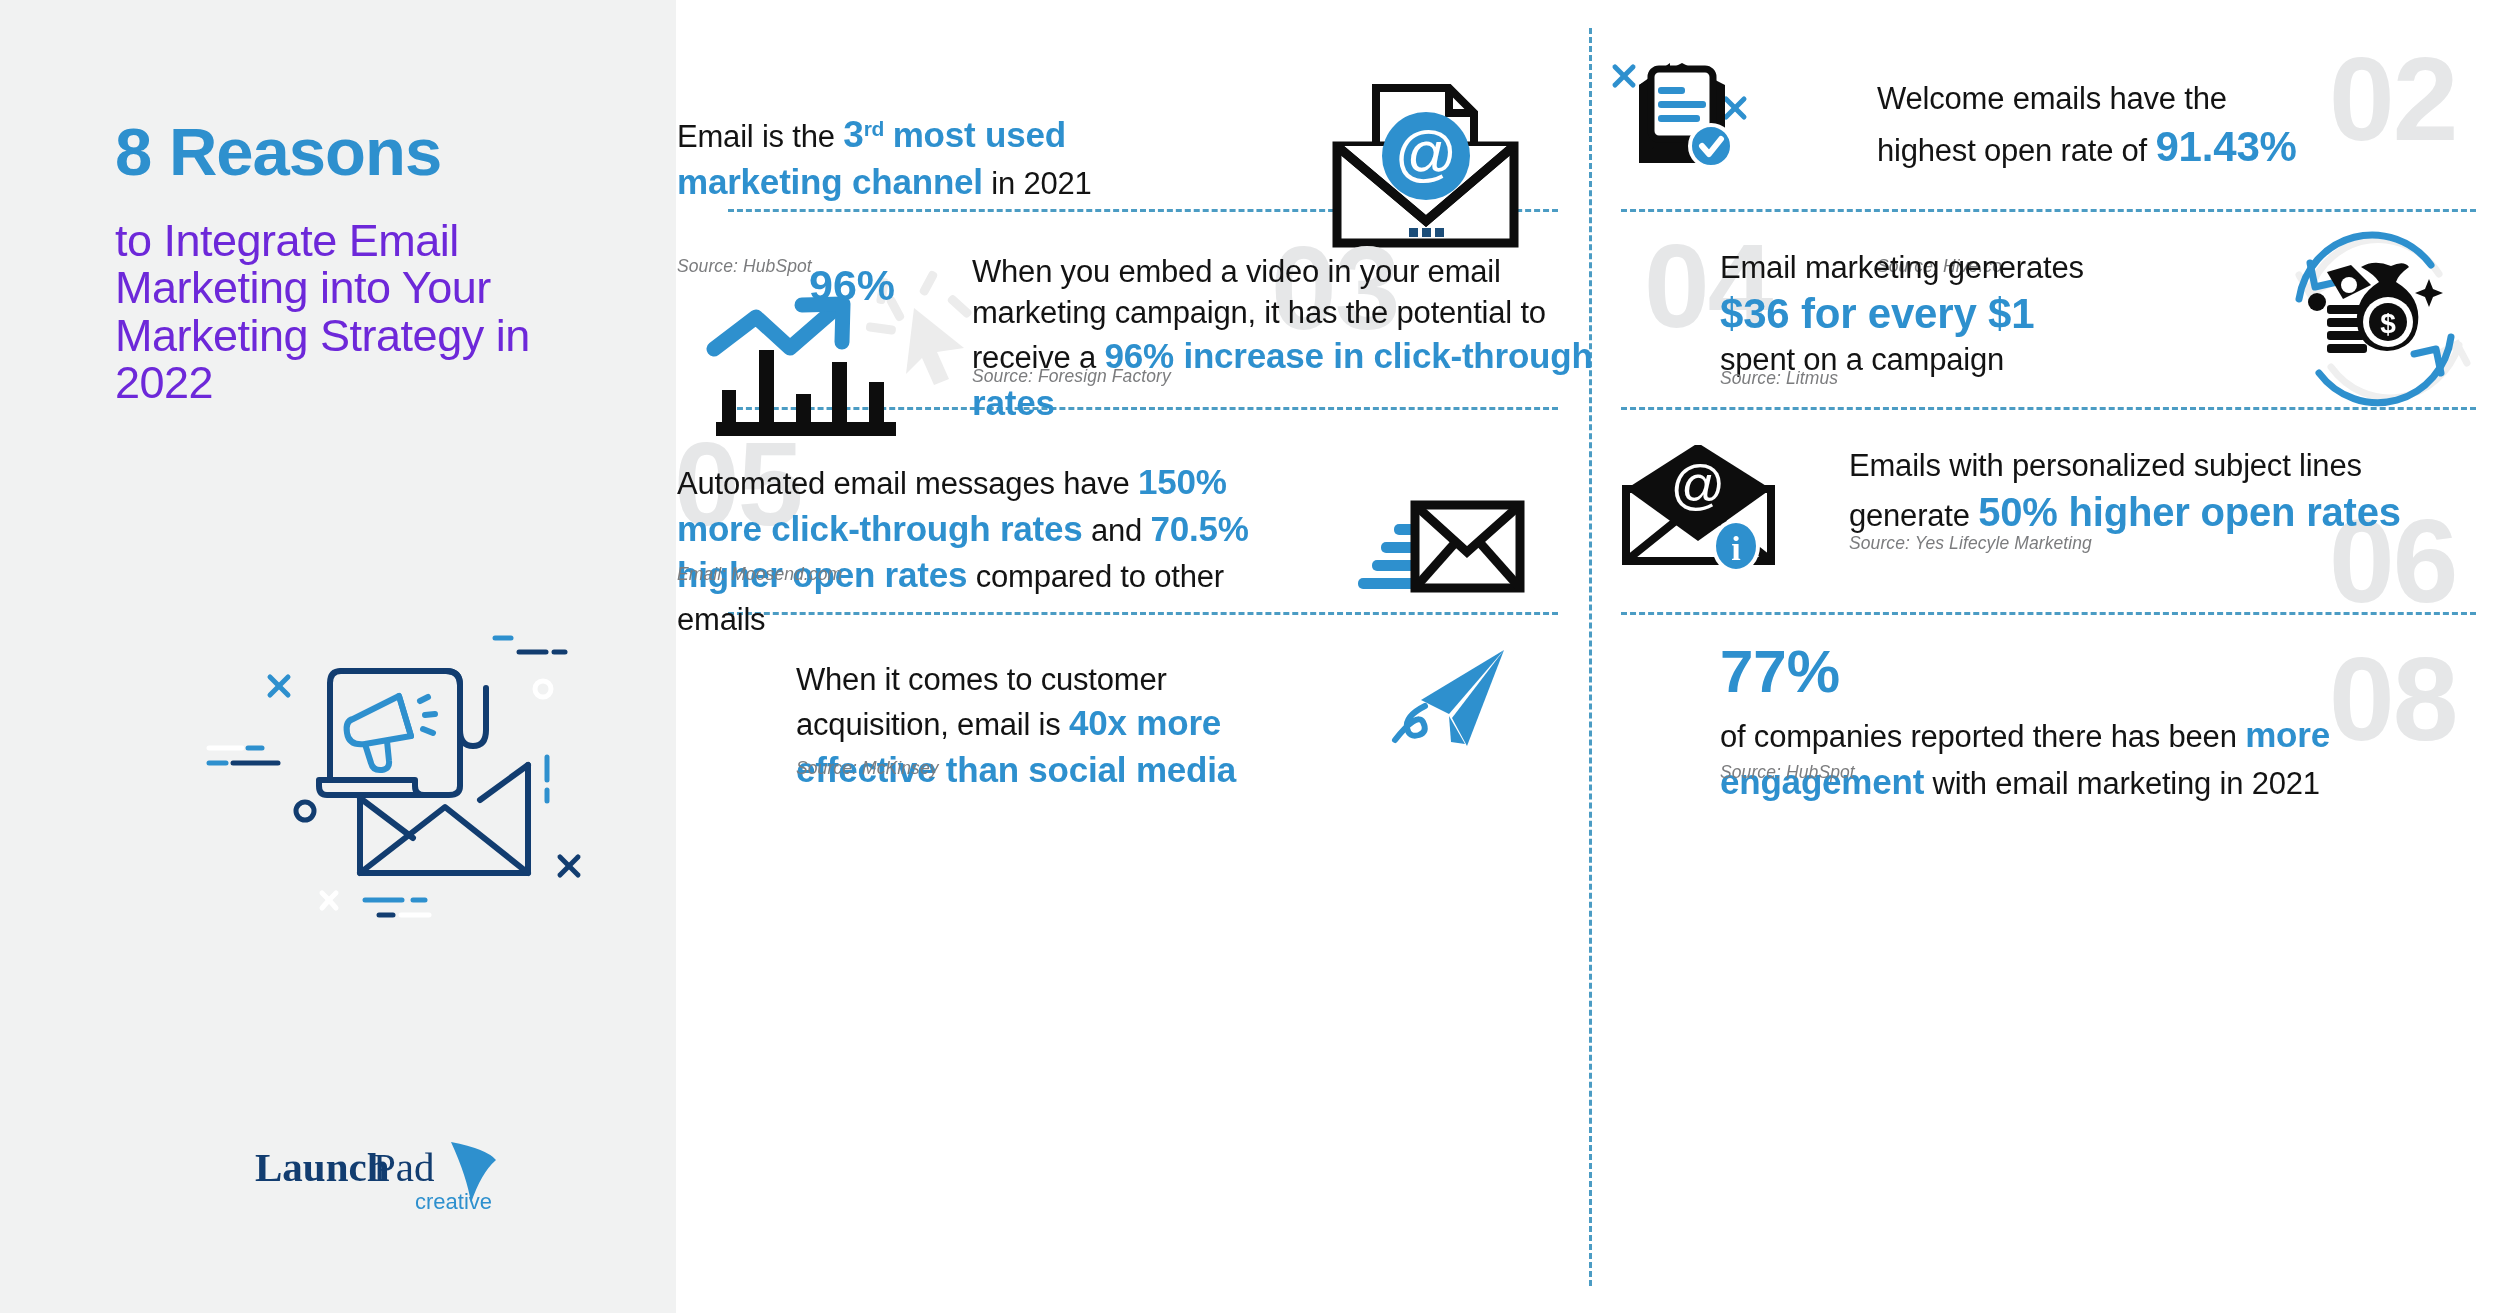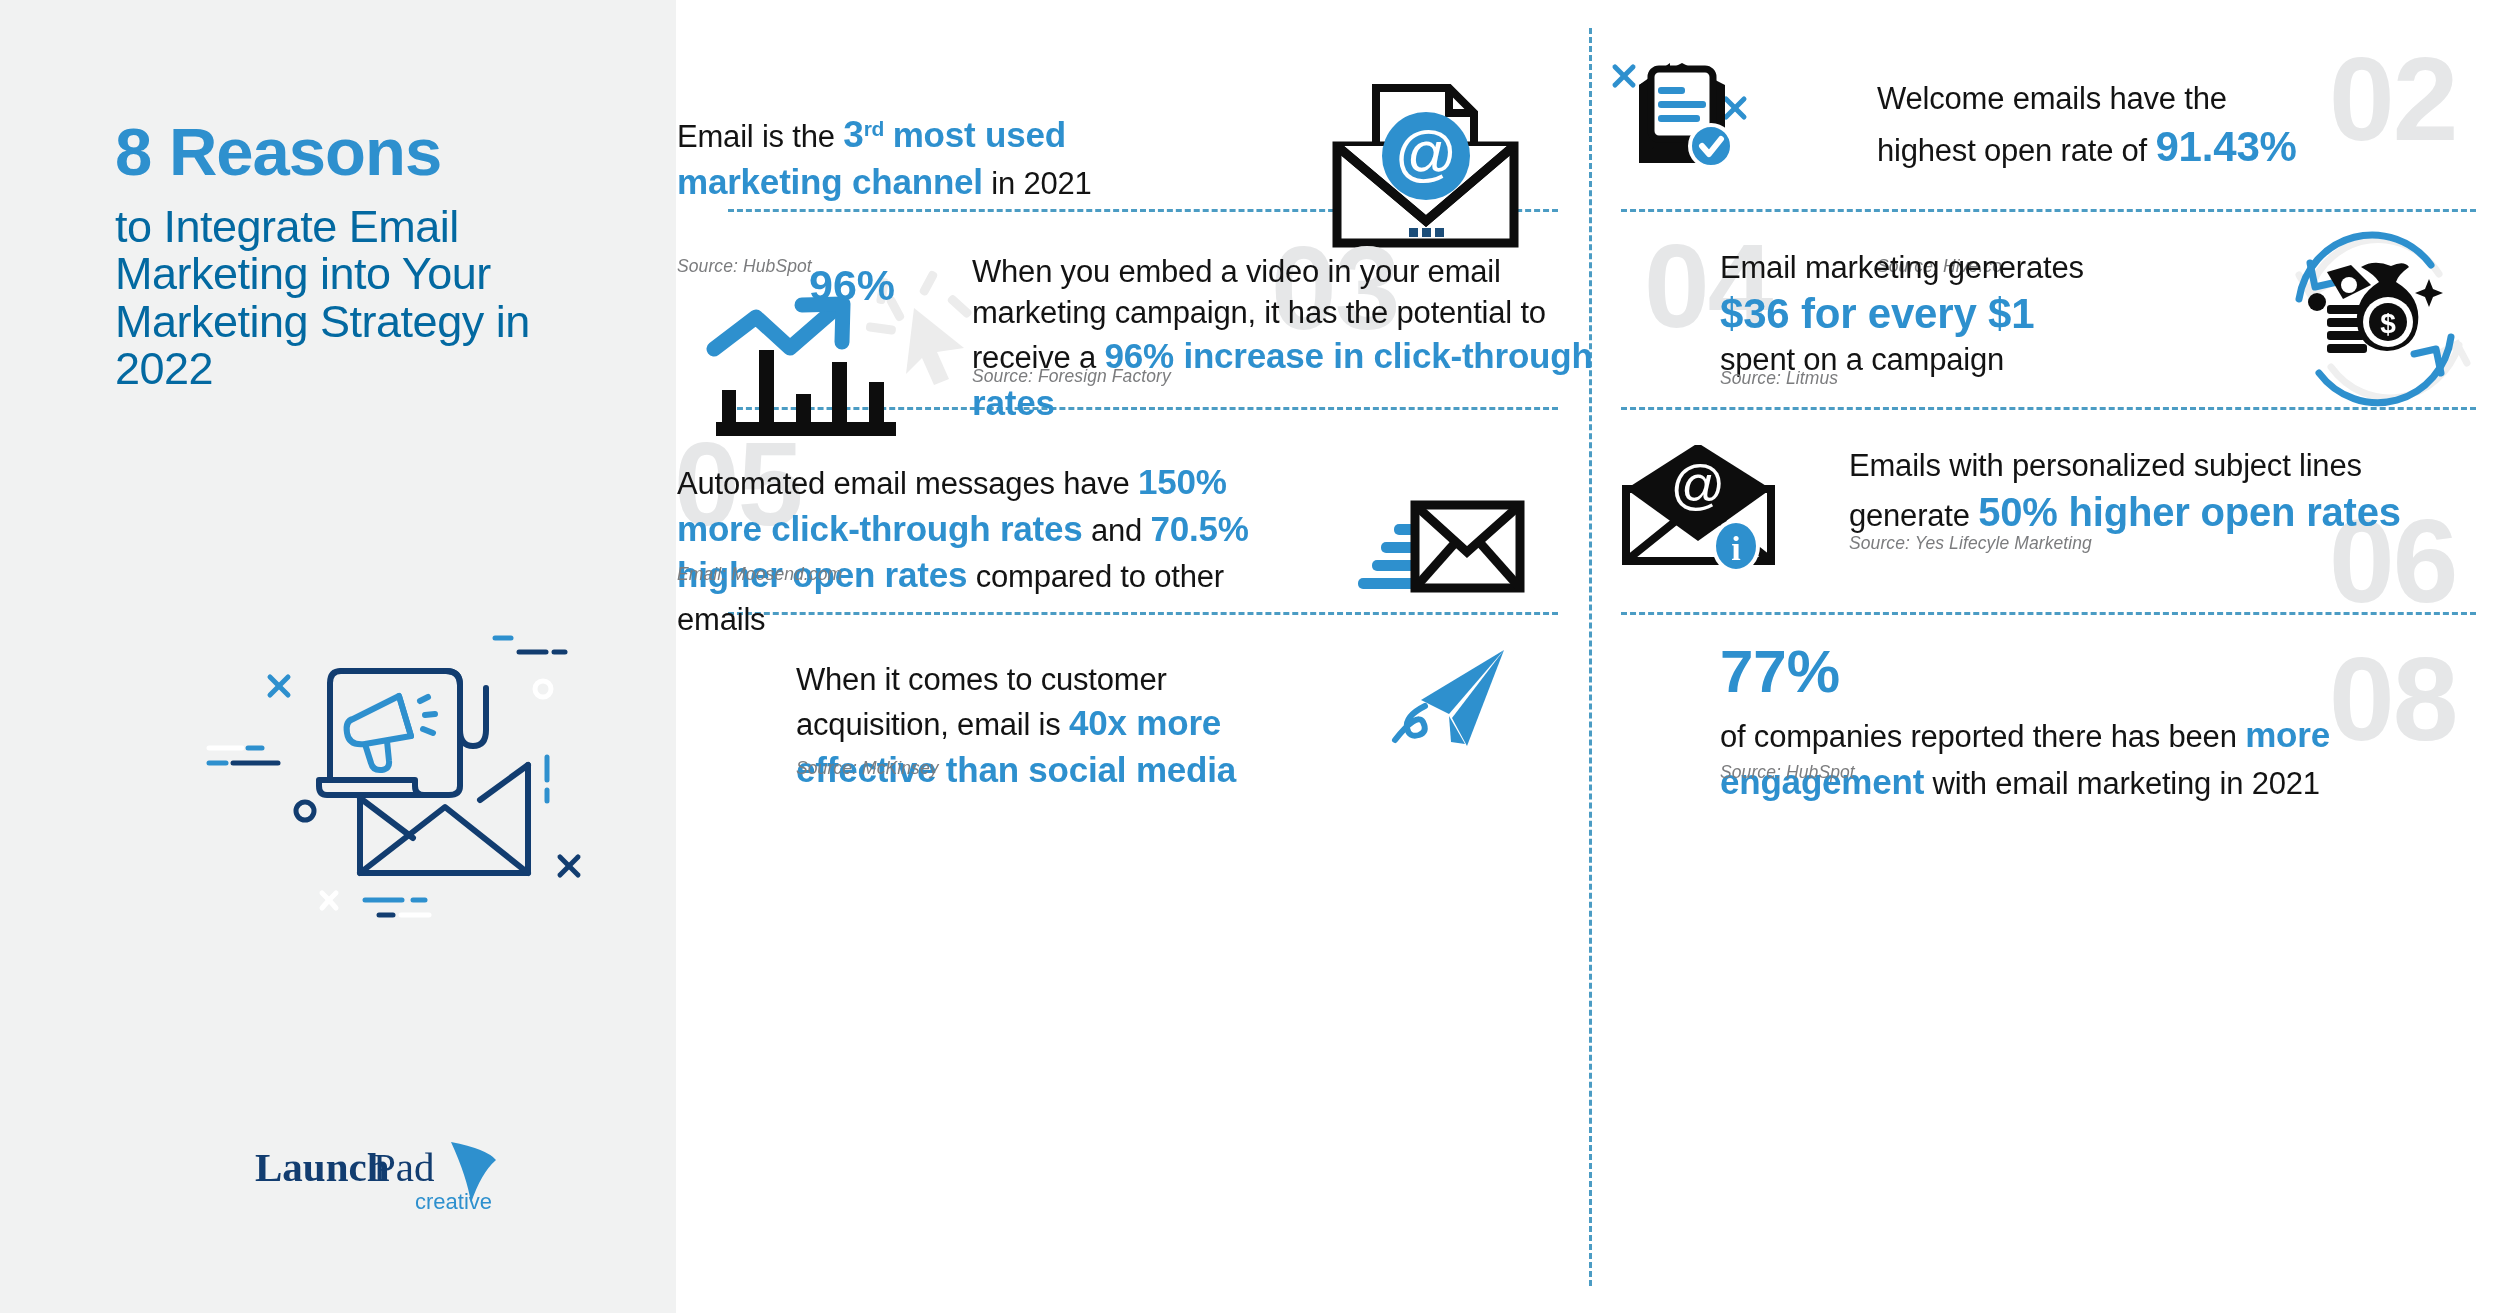--- a/index.html
+++ b/index.html
@@ -15,22 +15,22 @@
     position:absolute; left:0; top:0; width:676px; height:1313px;
     background:#f1f2f2;
   }
   #title-block { position:absolute; left:115px; top:118px; width:520px; }
   #title-main {
     font-size:67px; font-weight:bold; color:#2e90ce;
     letter-spacing:-1px; line-height:1.0;
     font-family:"Liberation Sans", sans-serif;
   }
   #title-sub {
-    margin-top:18px;
-    font-size:45px; color:#0369a1; line-height:1.05;
+    margin-top:32px;
+    font-size:45px; color:#6d28d9; line-height:1.05;
     font-weight:400; letter-spacing:-0.5px;
   }
   #hero-illustration { position:absolute; left:175px; top:600px; width:420px; height:350px; }
   #logo-block { position:absolute; left:215px; top:1137px; width:250px; height:80px;margin-left:40px; }
 
   
   #main {
     position:absolute; left:676px; top:0; width:1824px; height:1313px;
     background:#ffffff;
   }

